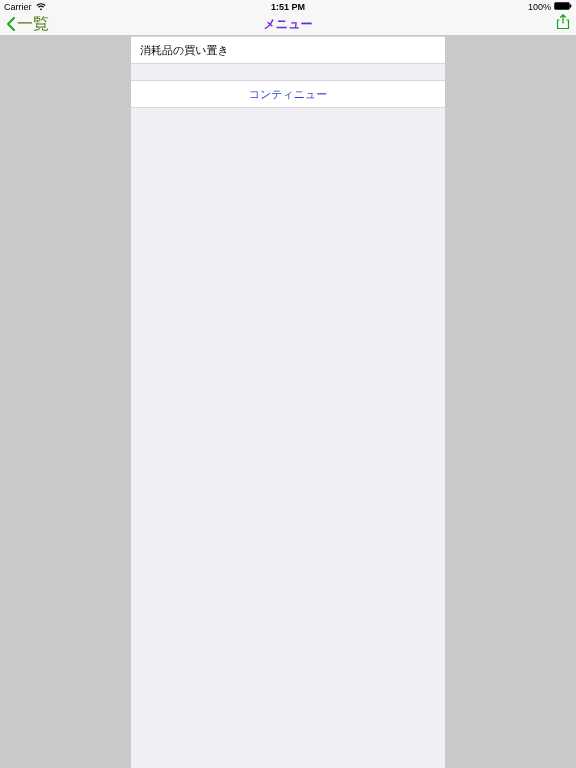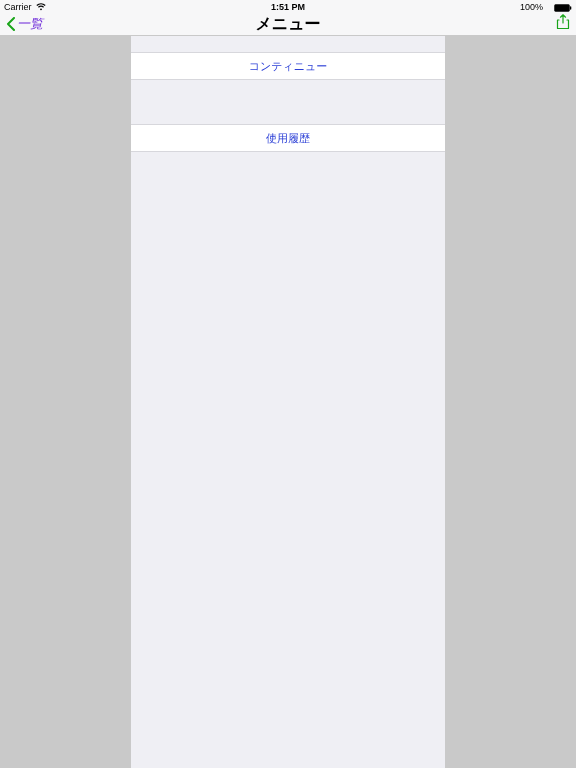--- a/index.html
+++ b/index.html
@@ -4,30 +4,30 @@
 <style>
   * { box-sizing: border-box; margin: 0; padding: 0; }
   html, body { width: 576px; height: 768px; font-family: -apple-system, "Helvetica Neue", Arial, sans-serif; background: #c9c9c9; overflow: hidden; }
   .statusbar {
     position: absolute; top: 0; left: 0; right: 0; height: 13px;
     background: #f7f7f8; display: flex; align-items: center;
     font-size: 9px; color: #000; padding: 0 4px;
   }
   .sb-left { display: flex; align-items: center; gap: 4px; }
   .sb-center { position: absolute; left: 50%; transform: translateX(-50%); font-weight: 600; }
-  .sb-right { margin-left: auto; display: flex; align-items: flex-end; gap: 11px; }
+  .sb-right { margin-left: auto; display: flex; align-items: flex-start; gap: 3px; }
   .wifi-icon svg, .battery-icon svg { display: block; }
   .navbar {
     position: absolute; top: 13px; left: 0; right: 0; height: 23px;
     background: #f7f7f8; border-bottom: 1px solid #c9c9c9;
     display: flex; align-items: center; padding: 0 6px;
   }
-  .nav-back { display: flex; align-items: center; color: #6d28d9; font-size: 13px; cursor: pointer; font-style: italic; }
+  .nav-back { display: flex; align-items: center; color: #4d7c0f; font-size: 16px; cursor: pointer; }
   .nav-back svg { margin-right: 1px; }
-  .nav-title { position: absolute; left: 50%; transform: translateX(-50%); font-weight: 600; font-size: 16px; color: #000000; }
+  .nav-title { position: absolute; left: 50%; transform: translateX(-50%); font-weight: 600; font-size: 12px; color: #6d28d9; }
   .nav-share { margin-left: auto; color: #1aa51a; cursor: pointer; }
   .content-panel {
     position: absolute; top: 36px; left: 131px; width: 314px; bottom: 0;
     background: #efeff4;
   }
   .section-header {
     font-size: 9px; color: #8a8a8f; padding: 10px 9px 4px 9px;
   }
   .row {
     background: #fff; border-top: 1px solid #d7d7dc; border-bottom: 1px solid #d7d7dc;
@@ -80,29 +80,29 @@
   <div class="nav-share">
     <svg width="14" height="16" viewBox="0 0 14 16">
       <path d="M7 1 L7 9 M4.5 3.2 L7 0.8 L9.5 3.2" stroke="#1aa51a" stroke-width="1.2" fill="none" stroke-linecap="round" stroke-linejoin="round"></path>
       <path d="M3 6 H1.5 V14.5 H12.5 V6 H11" stroke="#1aa51a" stroke-width="1.2" fill="none" stroke-linecap="round" stroke-linejoin="round"></path>
     </svg>
   </div>
 </div>
 
 <div class="content-panel">
 
+  <div class="row input-row">
+    <input type="text" value="消耗品の買い置き" style="">
+  </div>
 
   <div class="spacer-sm"></div>
 
   <div class="row link-row">
     <span>コンティニュー</span>
   </div>
 
   <div class="spacer-md"></div>
 
 
   <div class="spacer-md"></div>
 
-  <div class="row link-row">
-    <span>使用履歴</span>
-  </div>
 
 </div>
 
 </body></html>

